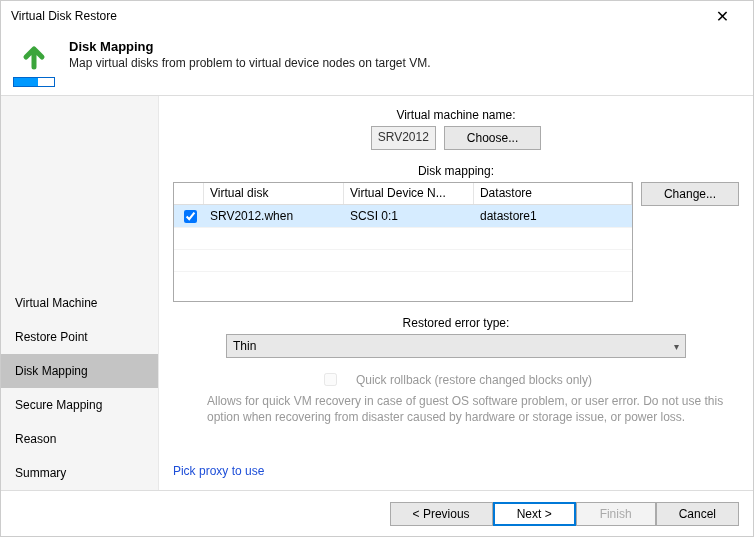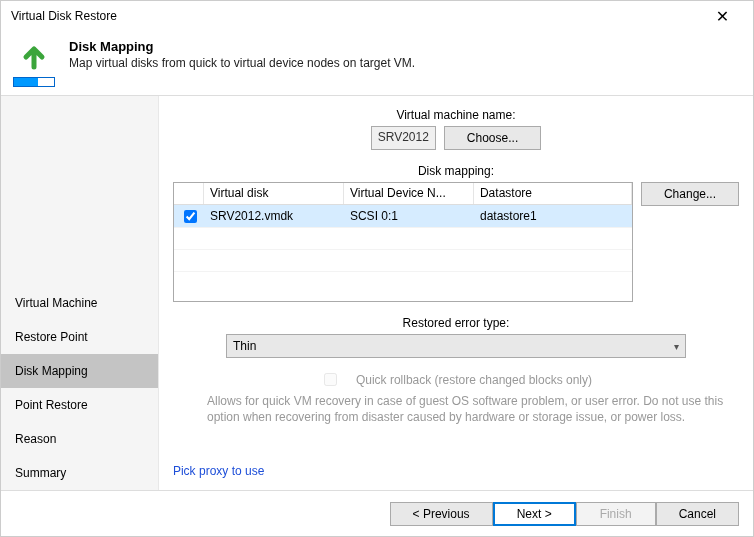--- a/index.html
+++ b/index.html
@@ -71,30 +71,30 @@
     <div class="header-icon-wrap">
       <svg width="32" height="32" viewBox="0 0 32 32">
         <path d="M16 28 L16 10 M16 10 L8 18 M16 10 L24 18" stroke="#3ba53b" stroke-width="5" fill="none" stroke-linecap="round" stroke-linejoin="round"></path>
       </svg>
       <div class="progress-bar">
           <div class="progress-fill"></div>
         </div>
     </div>
     <div class="header-texts">
       <div class="header-title">Disk Mapping</div>
-      <div class="header-sub">Map virtual disks from quick to virtual device nodes on target VM.</div>
+      <div class="header-sub">Map virtual disks from problem to virtual device nodes on target VM.</div>
     </div>
   </div>
 
   <div class="body">
     <div class="sidebar">
       <div class="sidebar-item">Virtual Machine</div>
       <div class="sidebar-item">Restore Point</div>
       <div class="sidebar-item active">Disk Mapping</div>
-      <div class="sidebar-item">Point Restore</div>
+      <div class="sidebar-item">Secure Mapping</div>
       <div class="sidebar-item">Reason</div>
       <div class="sidebar-item">Summary</div>
     </div>
 
     <div class="main">
 
       <div class="field-label">Virtual machine name:</div>
       <div class="row-line">
         <div class="textbox">SRV2012</div>
         <button class="btn">Choose...</button>
@@ -104,21 +104,21 @@
       <div class="row-line" style="align-items:flex-start;">
         <div class="grid">
           <div class="grid-head">
             <div class="col-chk"></div>
             <div class="col-a">Virtual disk</div>
             <div class="col-b">Virtual Device N...</div>
             <div class="col-c">Datastore</div>
           </div>
           <div class="grid-row">
             <div class="col-chk"><input type="checkbox" class="chk" checked="" style=""></div>
-            <div class="col-a">SRV2012.vmdk</div>
+            <div class="col-a">SRV2012.when</div>
             <div class="col-b">SCSI 0:1</div>
             <div class="col-c">datastore1</div>
           </div>
           <div class="grid-empty-row"></div>
           <div class="grid-empty-row"></div>
           <div class="grid-empty-row"></div>
         </div>
         <button class="btn">Change...</button>
       </div>
 

